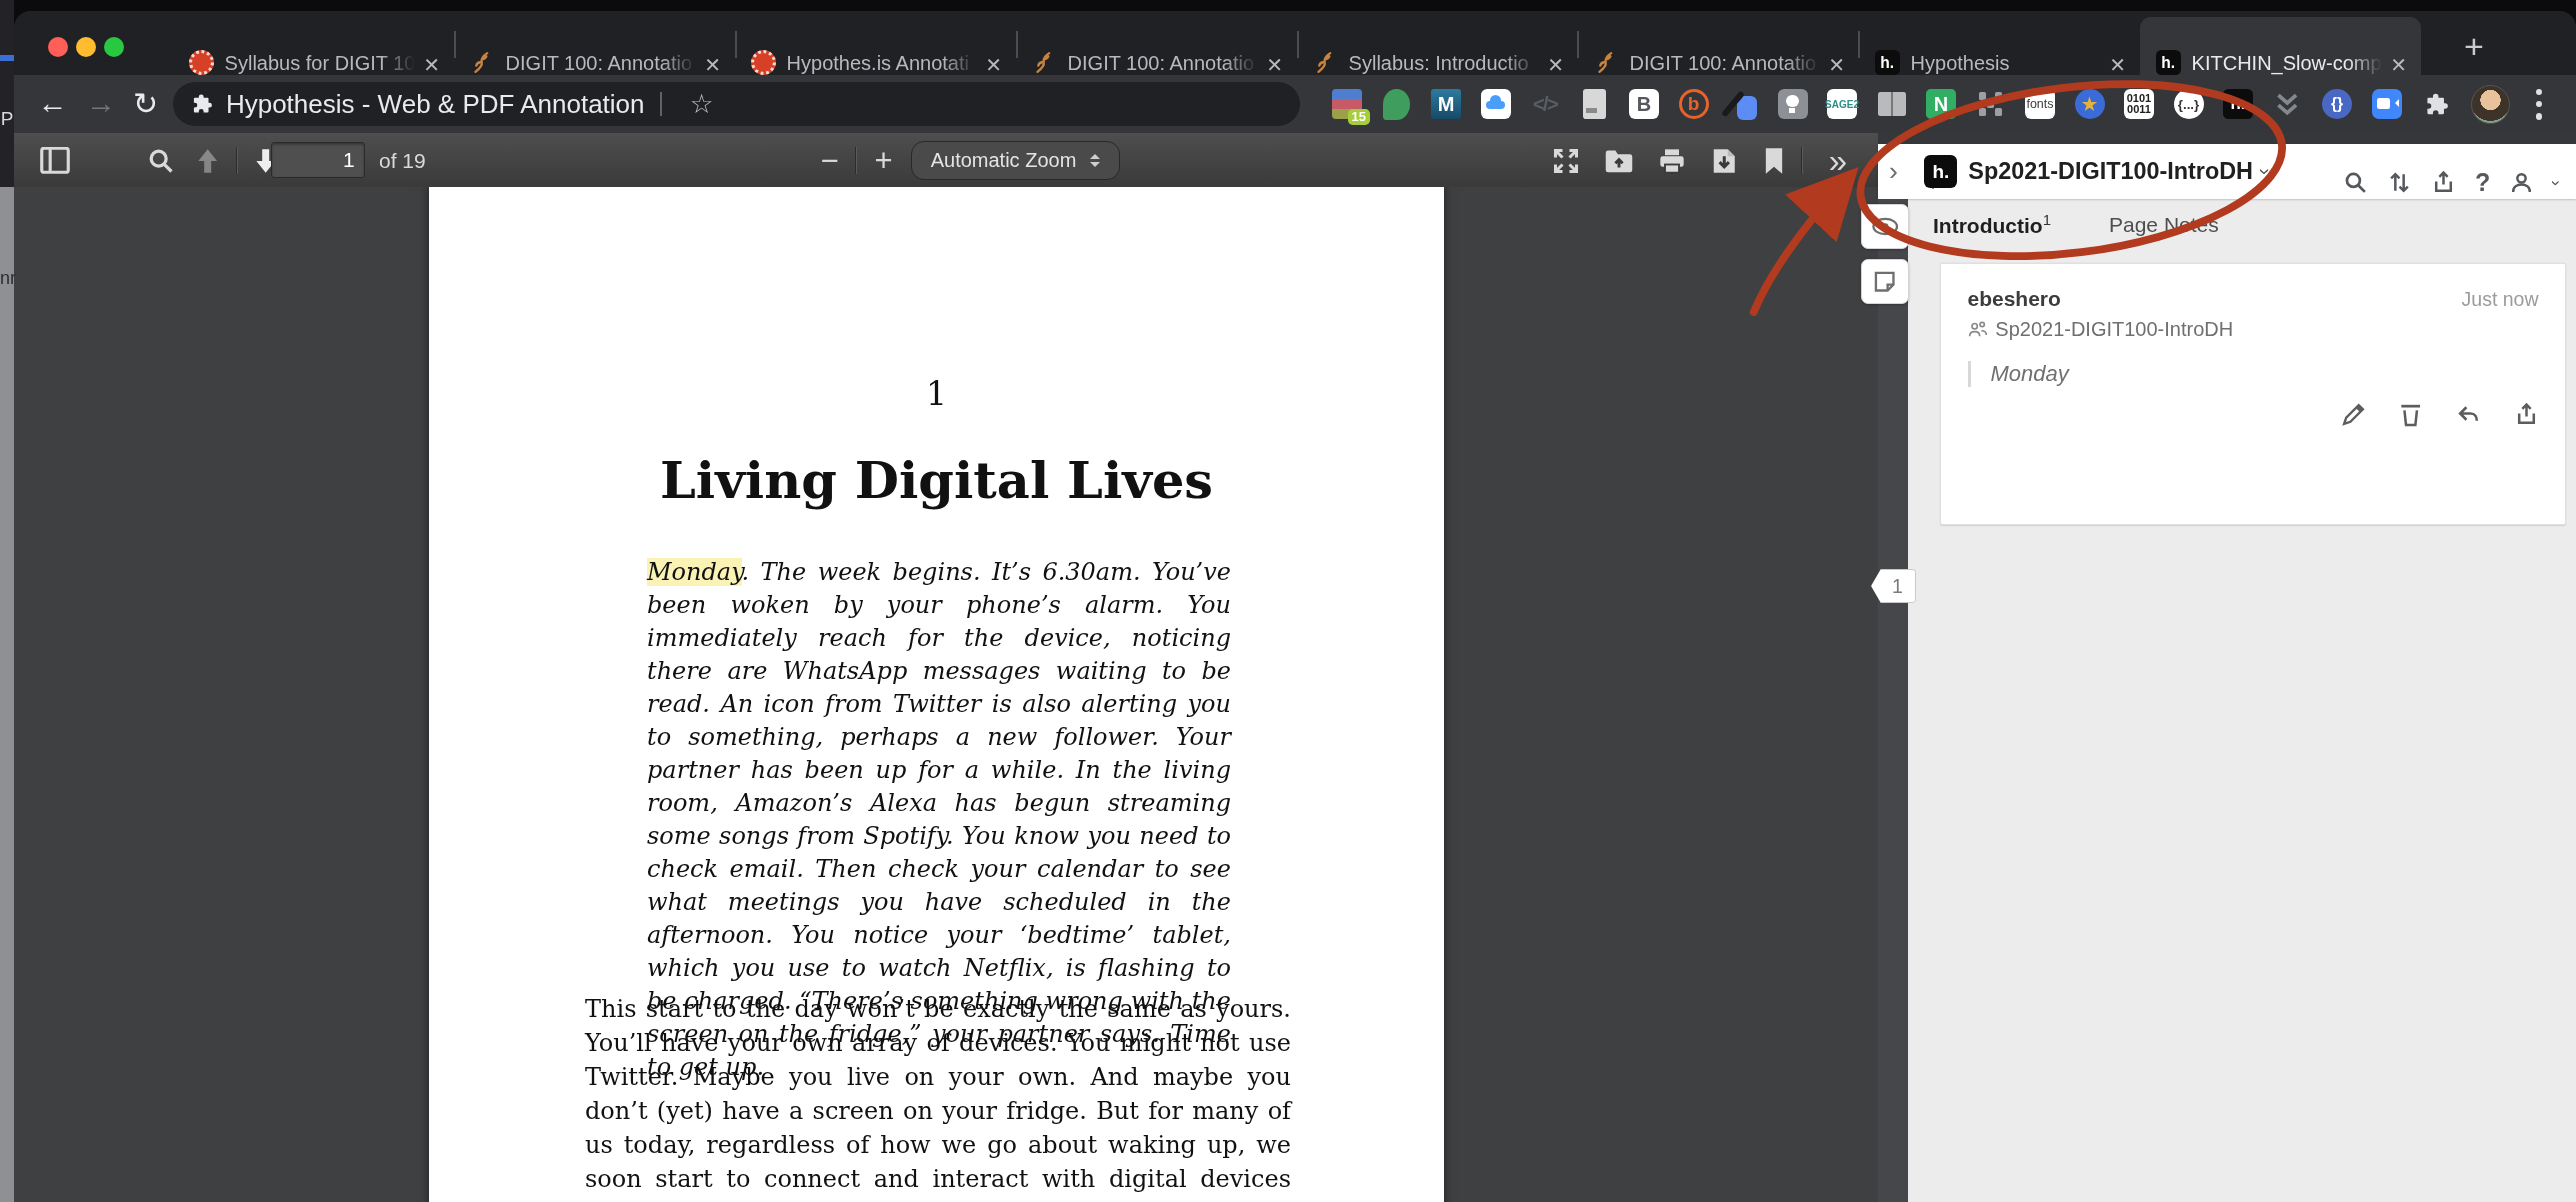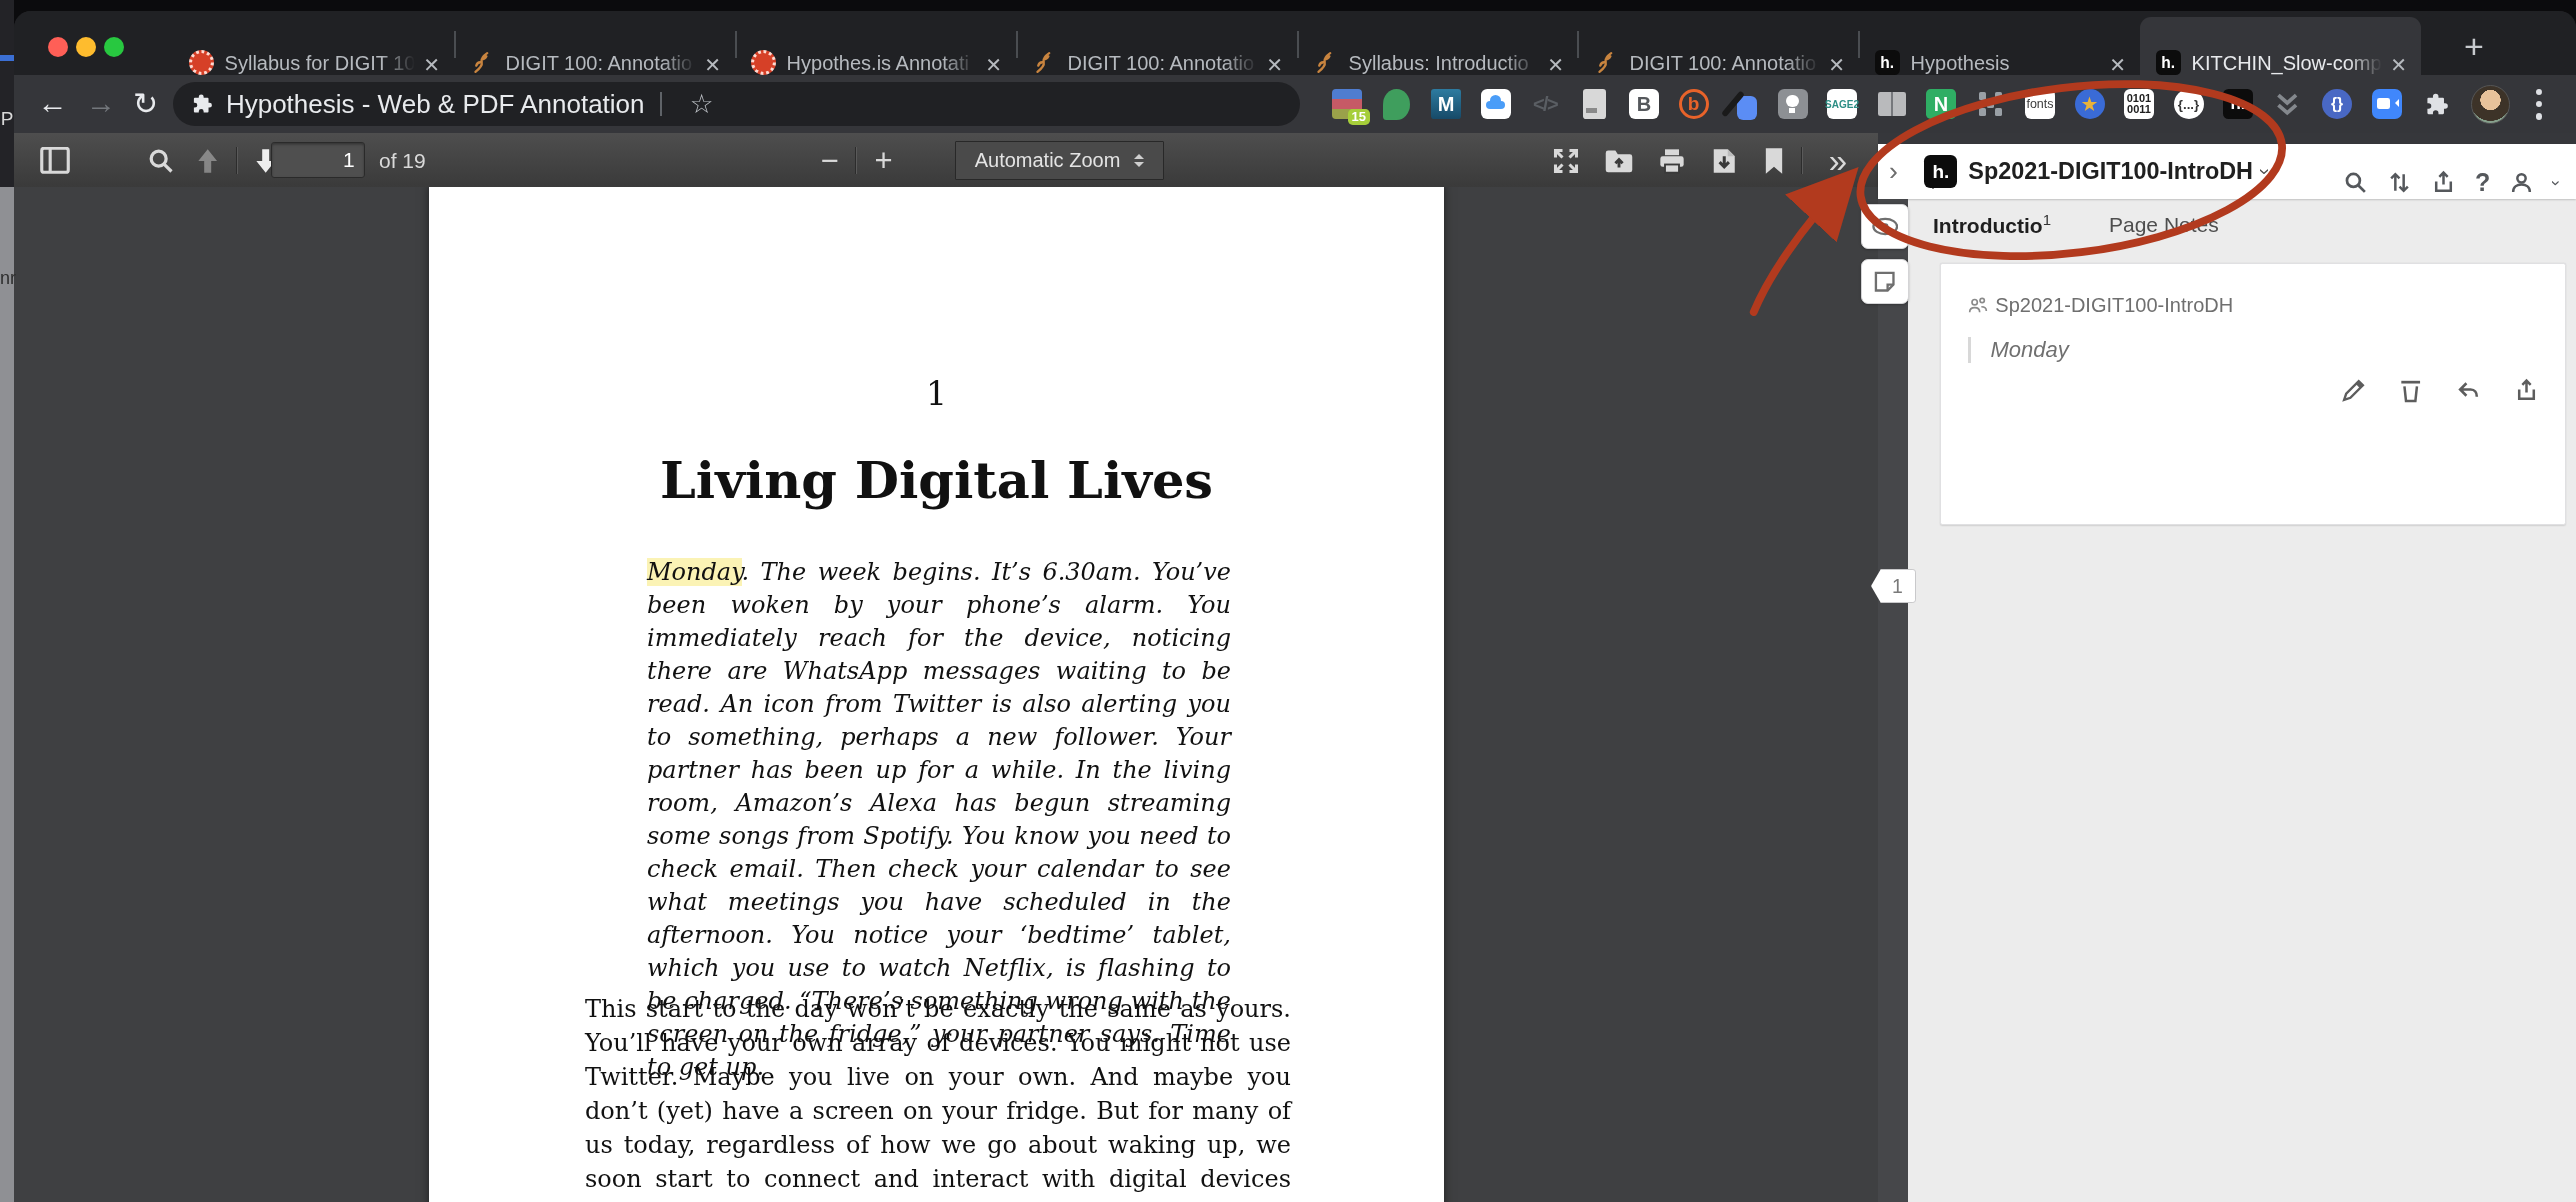--- a/index.html
+++ b/index.html
@@ -101,22 +101,22 @@
   .pdf-toolbar { position:absolute; left:0; top:122px; width:1864px; height:55px;
                  background:linear-gradient(#4e4e4e,#3a3a3a); border-bottom:1.6px solid #222; }
   .ptool { position:absolute; top:0; height:55px; display:flex; align-items:center; justify-content:center; color:#d9d9d9; }
   .ptool svg { display:block; }
   .pt-sep { position:absolute; top:14px; width:1.6px; height:26.5px; background:#2c2c2c; border-right:0.8px solid #5a5a5a; }
   .page-input { position:absolute; left:257px; top:9.4px; width:94px; height:36px; background:#4f4f4f;
                 border:0.8px solid #2a2a2a; border-radius:3.1px; color:#fff; font-size:21px; text-align:right;
                 padding-right:9.4px; line-height:34px; box-shadow:inset 0 1.6px 2.3px rgba(0,0,0,.35); }
   .page-count { position:absolute; left:365px; top:0; height:55px; display:flex; align-items:center; color:#d9d9d9; font-size:21px; }
   .zoom-select { position:absolute; left:897px; top:7.8px; width:209px; height:39px; border:0.8px solid #282828;
-                 border-radius:1px; background:#4a4a4a; color:#e4e4e4; font-size:20px; display:flex;
-                 align-items:center; justify-content:center; gap:14px;margin-left:44px; }
+                 border-radius:13px; background:#4a4a4a; color:#e4e4e4; font-size:20px; display:flex;
+                 align-items:center; justify-content:center; gap:14px; }
   .zs-arrows { display:flex; flex-direction:column; gap:3.1px; }
   .zs-arrows i { border:5.5px solid transparent; display:block; }
   .zs-arrows i.up { border-bottom-color:#cfcfcf; border-top-width:0; }
   .zs-arrows i.down { border-top-color:#cfcfcf; border-bottom-width:0; }
   .pt-chevrons { font-size:33px; color:#d9d9d9; }
 
   
   .pdf-view { position:absolute; left:0; top:176px; width:1864px; bottom:0; background:#3f4042; overflow:hidden; }
   .page { position:absolute; left:415px; top:-1.6px; width:1015px; height:1024px; background:#fff;
           box-shadow:0 0 9.4px rgba(0,0,0,.5); font-family:"DejaVu Serif", serif; color:#111; }
@@ -436,20 +436,24 @@
     </div>
 
     <div class="sb-tabs">
       <span class="sb-tab-annotations"><span>Introductio</span><sup>1</sup></span>
       <span class="sb-tab-pagenotes">Page Notes</span>
     </div>
 
     <div class="sb-edge"></div>
 
     <div class="card">
+      <div class="card-row1">
+        <span class="card-author">ebeshero</span>
+        <span class="card-time">Just now</span>
+      </div>
       <div class="card-group">
         <svg width="20" height="19" viewBox="0 0 24 22">
             <circle cx="8" cy="7" r="3.2" fill="none" stroke="#8a8a8a" stroke-width="2"></circle>
             <path d="M2 19 c0-4 3-5.5 6-5.5 s6 1.5 6 5.5" fill="none" stroke="#8a8a8a" stroke-width="2"></path>
             <circle cx="17" cy="5" r="2.6" fill="none" stroke="#8a8a8a" stroke-width="2"></circle>
             <path d="M16 12.5 c3 0 6 1.5 6 5" fill="none" stroke="#8a8a8a" stroke-width="2"></path>
           </svg>
         <span>Sp2021-DIGIT100-IntroDH</span>
       </div>
       <div class="card-quote">Monday</div>

